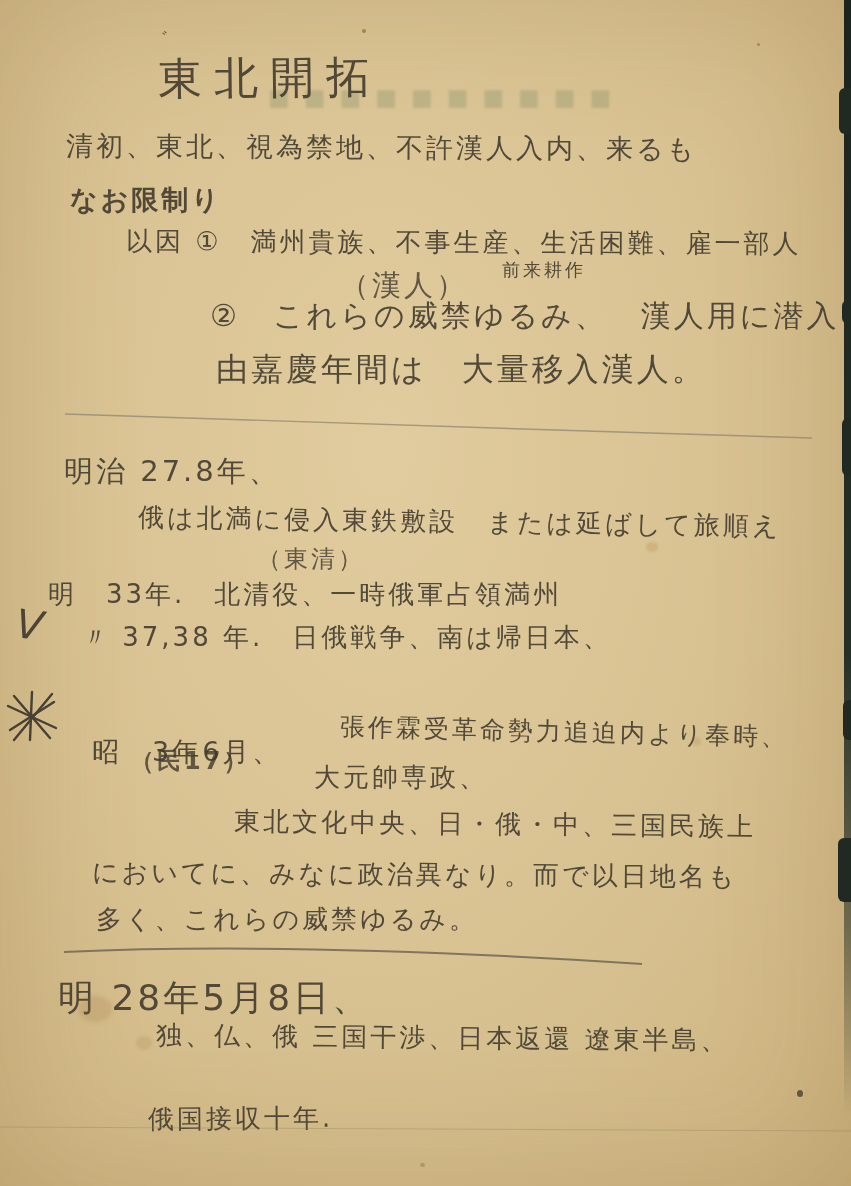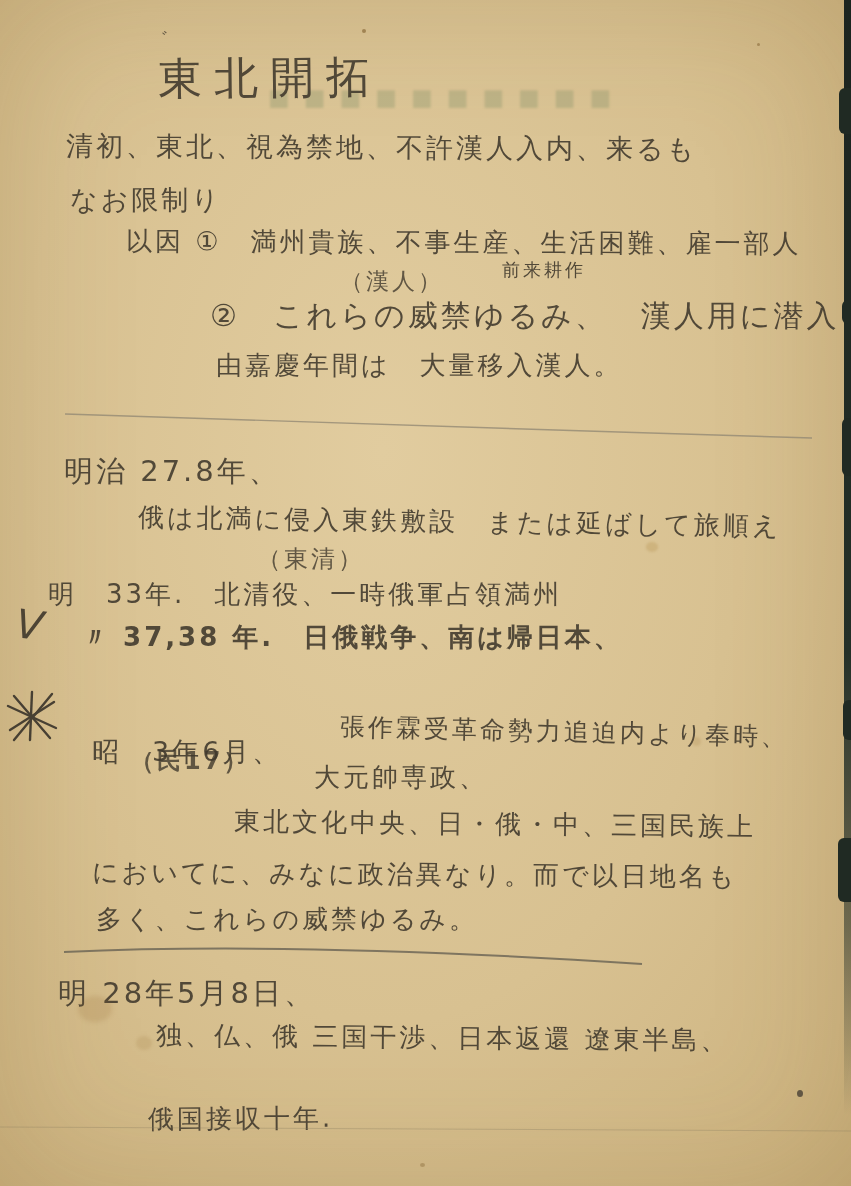--- a/index.html
+++ b/index.html
@@ -22,40 +22,40 @@
   }
   .paren{opacity:.78;}
   
   #emph-dots{left:148px;top:26px;font-size:20px;opacity:.75;}
   #title{left:158px;top:50px;font-size:44px;letter-spacing:12px;transform:rotate(-.6deg);}
   #showthrough{
     position:absolute;left:268px;top:84px;font-size:23px;letter-spacing:14px;
     color:rgba(122,138,98,.30);filter:blur(1.1px);white-space:nowrap;
   }
   #l1{left:66px;top:128px;font-size:27px;transform:rotate(.3deg);}
-  #l2{left:70px;top:182px;font-size:27px;}
+  #l2{left:70px;top:182px;font-size:27px;font-weight:bold;}
   #r1{left:126px;top:224px;font-size:26px;transform:rotate(.2deg);}
-  #r1p{left:340px;top:266px;font-size:23px;}
+  #r1p{left:340px;top:266px;font-size:29px;}
   #r1n{left:502px;top:258px;font-size:18px;}
   #r2{left:210px;top:296px;font-size:30px;}
-  #r3{left:216px;top:348px;font-size:26px;}
+  #r3{left:216px;top:348px;font-size:32px;}
   #m1{left:64px;top:452px;font-size:29px;}
   #m1d{left:138px;top:500px;font-size:26px;transform:rotate(.8deg);}
   #m1p{left:257px;top:543px;font-size:24px;}
   #m2{left:48px;top:577px;font-size:26px;}
-  #m3{left:82px;top:620px;font-size:26px;font-weight:bold;}
+  #m3{left:82px;top:620px;font-size:26px;}
   #vmark{left:16px;top:600px;font-size:40px;font-style:italic;transform:rotate(7deg);opacity:.9;}
   #s1a{left:92px;top:734px;font-size:27px;}
   #s1b{left:340px;top:710px;font-size:25px;transform:rotate(1.3deg);}
   #s1p{left:130px;top:745px;font-size:24px;font-weight:bold;}
   #s1d2{left:314px;top:760px;font-size:26px;}
   #s2{left:234px;top:804px;font-size:26px;transform:rotate(.6deg);}
   #s3{left:92px;top:855px;font-size:26px;transform:rotate(.4deg);}
   #s4{left:96px;top:902px;font-size:26px;}
-  #b1{left:58px;top:974px;font-size:29px;}
+  #b1{left:58px;top:974px;font-size:36px;}
   #b2{left:156px;top:1018px;font-size:26px;transform:rotate(.5deg);}
   #b3{left:160px;top:1064px;font-size:26px;}
   #b4{left:148px;top:1102px;font-size:26px;transform:rotate(-.4deg);}
   
   #overlay{position:absolute;left:0;top:0;width:851px;height:1186px;pointer-events:none;}
   
   .paper-edge{
     position:absolute;right:0;top:0;width:7px;height:100%;
     background:linear-gradient(180deg,#1c241f 0%,#243028 55%,rgba(36,48,40,.55) 78%,rgba(36,48,40,0) 94%);
   }

